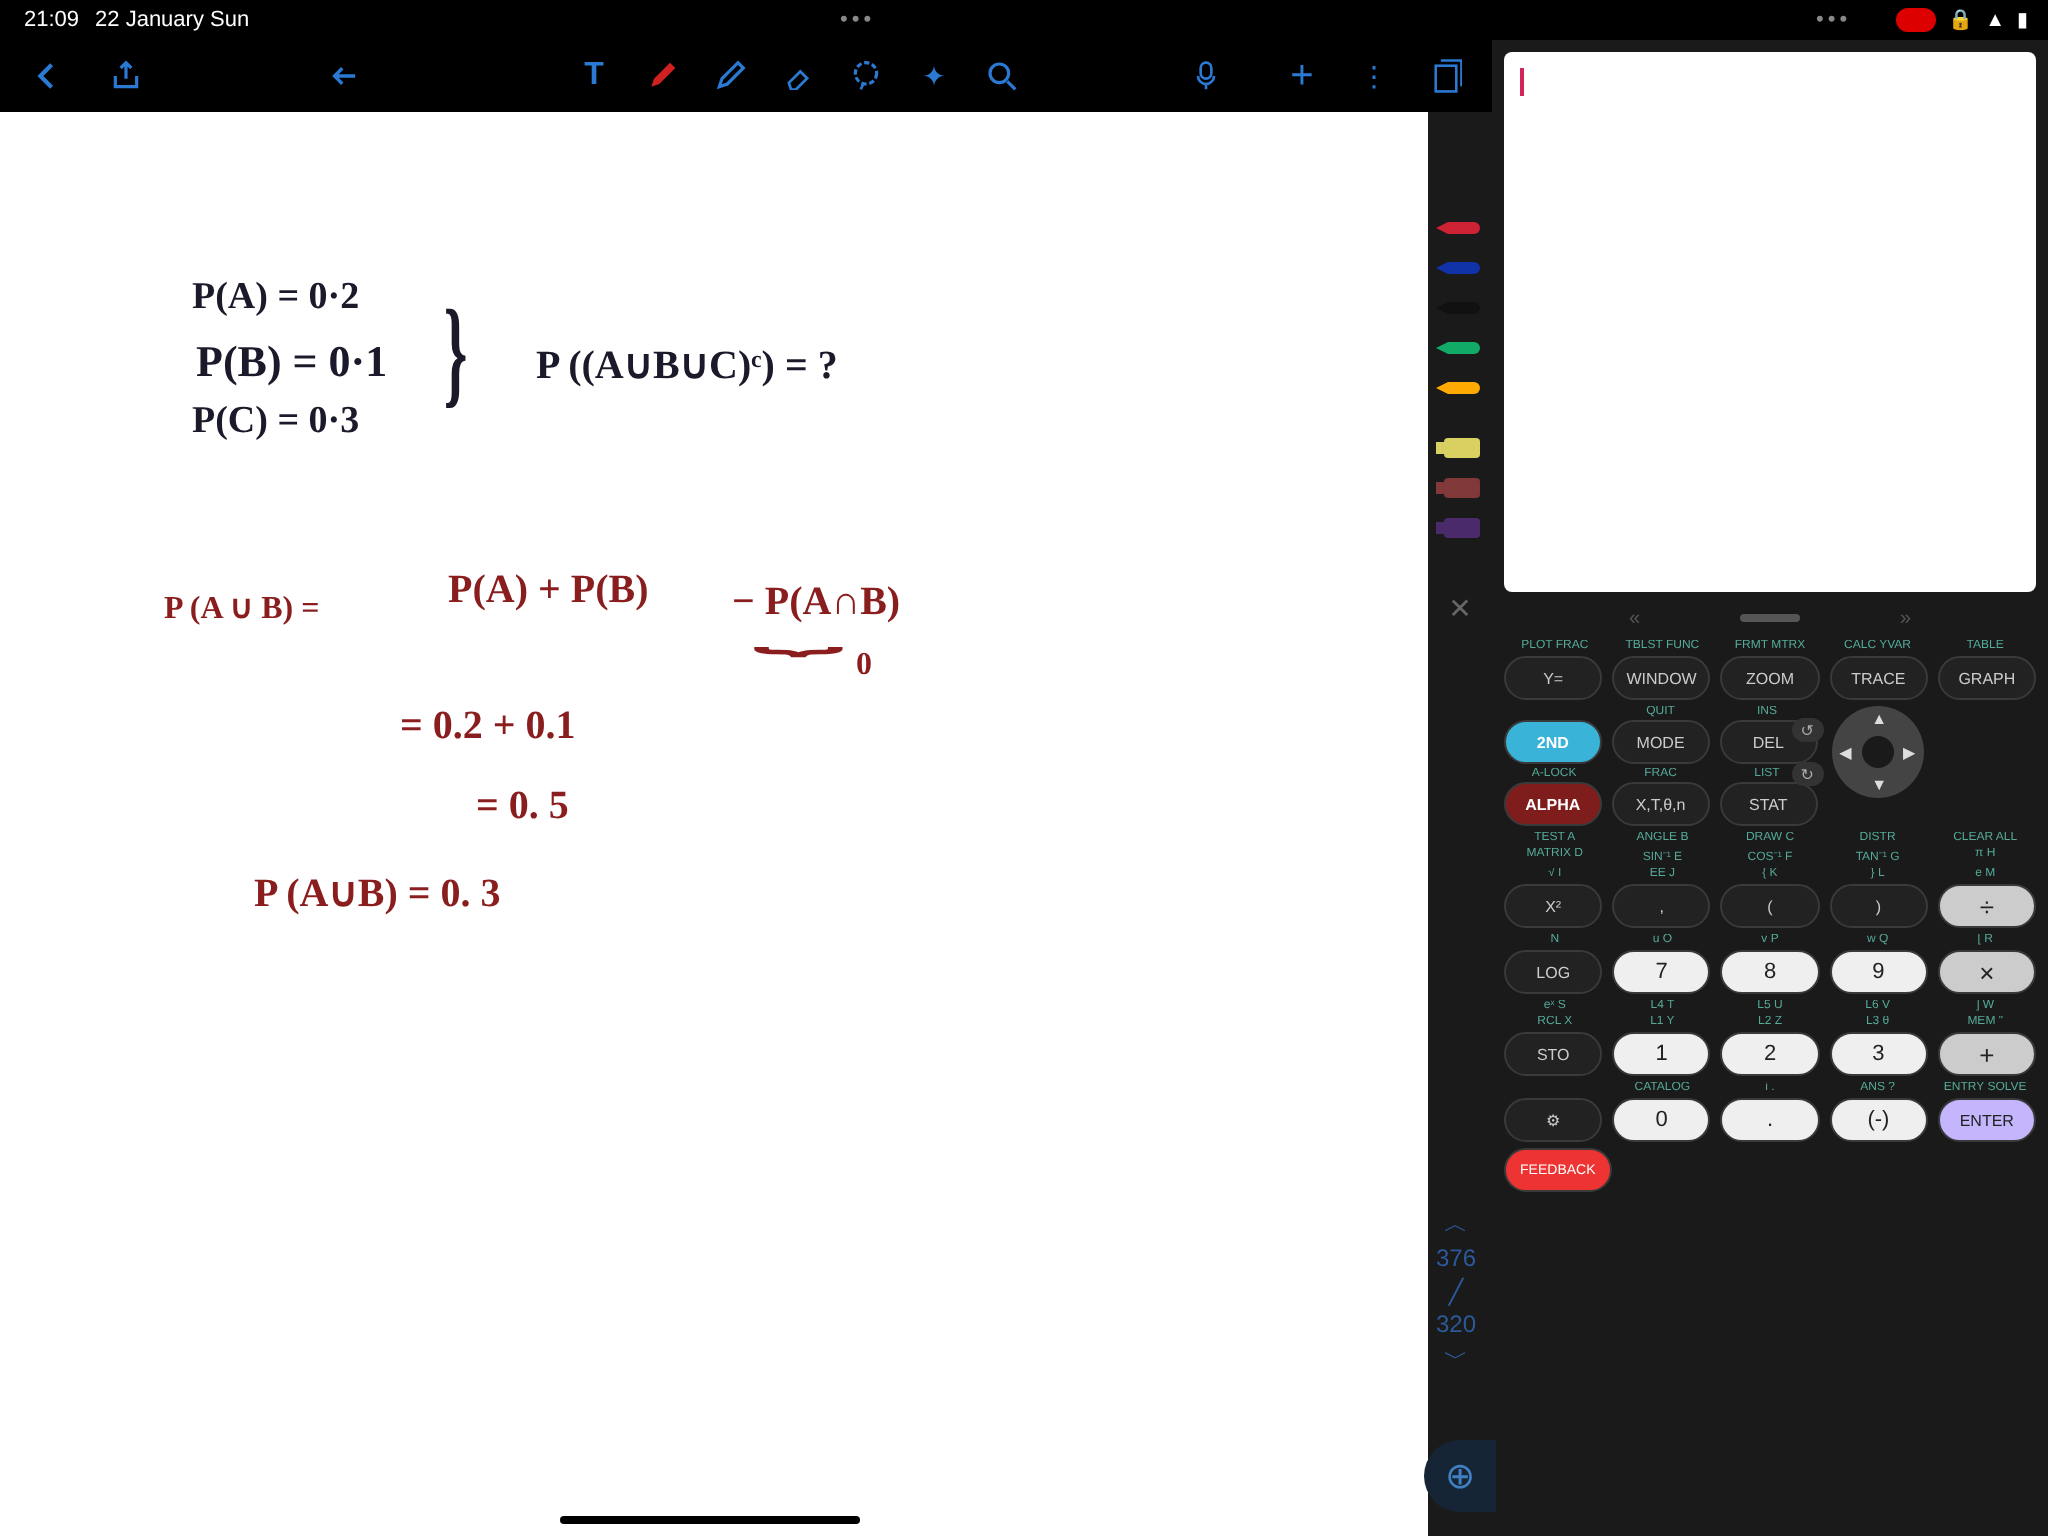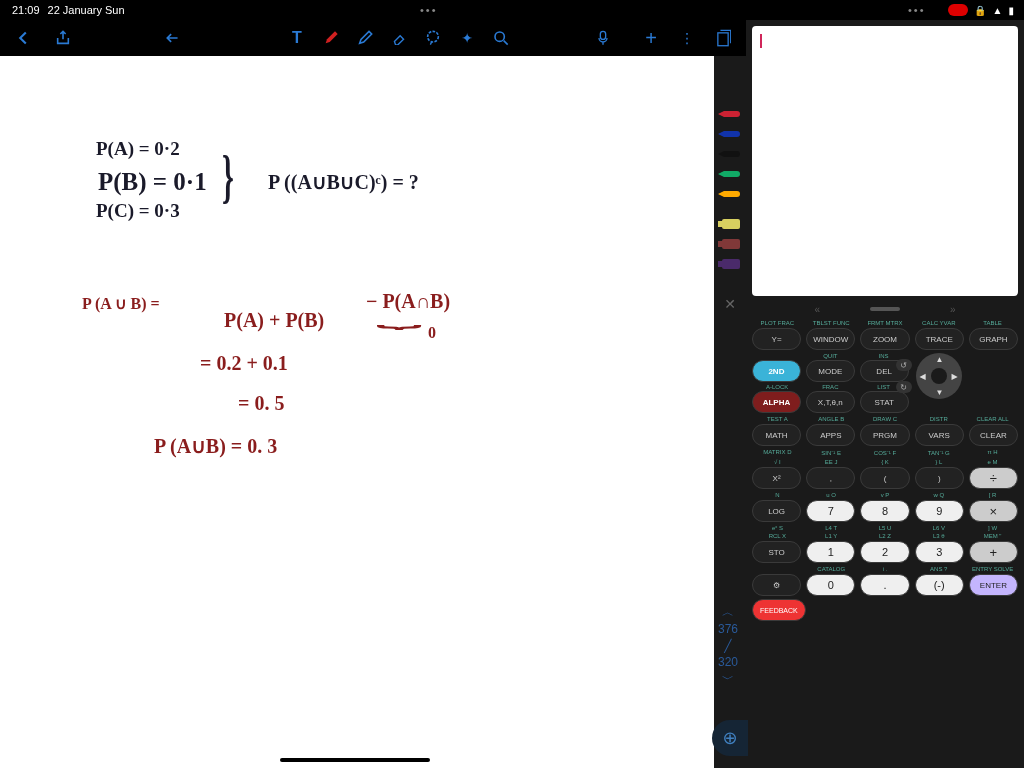--- a/index.html
+++ b/index.html
@@ -137,33 +137,33 @@
             <svg width="16" height="18" viewBox="0 0 12 14">
               <rect x="2" y="3" width="8" height="10" stroke="#2a7ad4" fill="none"></rect>
               <path d="M4 1h8v10" stroke="#2a7ad4" fill="none"></path>
             </svg>
           </span>
       </div>
     </div>
 
     <div class="canvas-area">
       <div class="hand black" style="left:96px;top:82px;font-size:19px">P(A) = 0·2</div>
-      <div class="hand black" style="left:98px;top:112px;font-size:25px">P(B) = 0·1</div>
+      <div class="hand black" style="left:98px;top:112px;font-size:22px">P(B) = 0·1</div>
       <div class="hand black" style="left:96px;top:144px;font-size:19px">P(C) = 0·3</div>
       <div class="hand black" style="left:216px;top:86px;font-size:60px;transform:scaleX(0.5)">}</div>
       <div class="hand black" style="left:268px;top:114px;font-size:20px">P ((A∪B∪C)ᶜ)  = ?</div>
 
       <div class="hand red" style="left:82px;top:238px;font-size:16px">P (A ∪ B)  =</div>
-      <div class="hand red" style="left:224px;top:253px;font-size:20px">P(A)  + P(B)</div>
+      <div class="hand red" style="left:224px;top:228px;font-size:20px">P(A)  + P(B)</div>
       <div class="hand red" style="left:366px;top:234px;font-size:20px">− P(A∩B)</div>
       <div class="hand red" style="left:392px;top:248px;font-size:24px;transform:scaleX(3) scaleY(0.8)">⏟</div>
       <div class="hand red" style="left:428px;top:268px;font-size:16px">0</div>
       <div class="hand red" style="left:200px;top:296px;font-size:20px">=    0.2 + 0.1</div>
       <div class="hand red" style="left:238px;top:336px;font-size:20px">=   0. 5</div>
-      <div class="hand red" style="left:154px;top:378px;font-size:20px">P (A∪B) = 0. 3</div>
+      <div class="hand red" style="left:127px;top:378px;font-size:20px">P (A∪B) = 0. 3</div>
 
       <div class="side-strip">
         <div class="pencil-item" style="--c:#c23"></div>
         <div class="pencil-item" style="--c:#13a"></div>
         <div class="pencil-item" style="--c:#111"></div>
         <div class="pencil-item" style="--c:#1a6"></div>
         <div class="pencil-item" style="--c:#fa0"></div>
         <div style="height:6px"></div>
         <div class="marker-item" style="--c:#d8d060"></div>
         <div class="marker-item" style="--c:#803838"></div>
@@ -250,27 +250,20 @@
         </div>
       </div>
 
       <div class="tiny-lbl">
           <span>TEST    A</span>
           <span>ANGLE  B</span>
           <span>DRAW   C</span>
           <span>DISTR</span>
           <span>CLEAR ALL</span>
         </div>
-      <div class="btn-row">
-        <div class="cbtn dark">MATH</div>
-        <div class="cbtn dark">APPS</div>
-        <div class="cbtn dark">PRGM</div>
-        <div class="cbtn dark">VARS</div>
-        <div class="cbtn dark">CLEAR</div>
-      </div>
 
       <div class="tiny-lbl">
           <span>MATRIX  D</span>
           <span>SIN⁻¹   E</span>
           <span>COS⁻¹   F</span>
           <span>TAN⁻¹  G</span>
           <span>π      H</span>
         </div>
 
       <div class="tiny-lbl">

